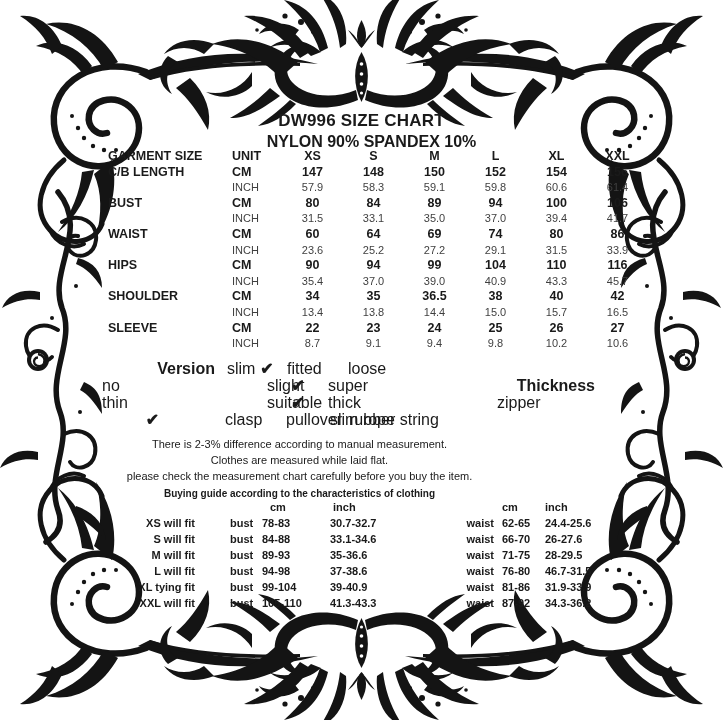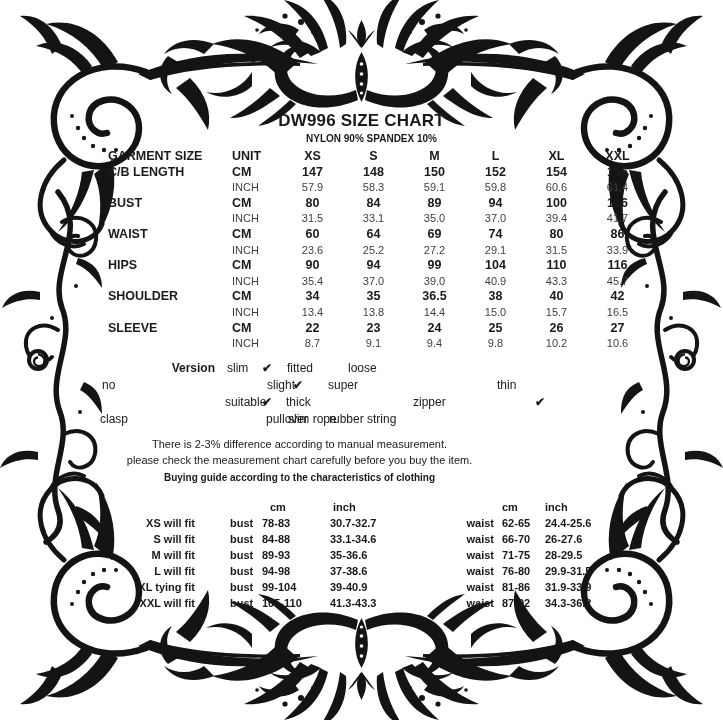--- a/index.html
+++ b/index.html
@@ -3,34 +3,34 @@
 <meta charset="utf-8">
 <style>
   html,body{margin:0;padding:0;background:#fff;}
   #page{position:relative;width:723px;height:720px;background:#fff;overflow:hidden;
         font-family:"Liberation Sans",sans-serif;color:#1a1a1a;}
   .border-art{position:absolute;left:0;top:0;z-index:0;}
   .layer{position:absolute;z-index:2;}
 
   .hdr{left:0;top:111px;width:723px;text-align:center;}
   .title{font-size:17px;font-weight:bold;letter-spacing:.2px;}
-  .subtitle{font-size:10px;font-weight:bold;margin-top:2px;padding-left:20px;}
+  .subtitle{font-size:16px;font-weight:bold;margin-top:2px;padding-left:20px;}
 
   .sg{left:108px;top:149px;display:grid;
       grid-template-columns:122px 52px repeat(6,61px);
       grid-auto-rows:15.6px;font-size:12.5px;line-height:15.6px;}
   .sg .c{white-space:nowrap;}
   .ctr{text-align:center;}
   .unit{text-align:left;padding-left:2px;}
   .b{font-weight:bold;}
   .sm{font-size:11px;font-weight:normal;color:#3f3f3f;}
 
   .attr{left:90px;top:360px;display:grid;
         grid-template-columns:125px 42px 20px 42px 20px 62px 84px 110px;
-        grid-auto-rows:17px;font-size:12px;line-height:17px;}
+        grid-auto-rows:17px;font-size:16px;line-height:17px;}
   .al{text-align:right;font-weight:bold;white-space:nowrap;}
   .ak{text-align:center;font-weight:bold;}
   .ac{white-space:nowrap;}
   .p1{padding-left:12px;} .p2{padding-left:10px;} .p3{padding-left:9px;}
   .p4{padding-left:11px;} .p5{padding-left:10px;}
 
   .notes{left:0;top:436px;width:599px;text-align:center;font-size:11px;line-height:16px;}
   .gh{font-size:10px;font-weight:bold;margin-top:2px;}
 
   .guide{left:100px;top:499px;display:grid;
@@ -264,39 +264,41 @@
     <div class="ac p5"></div>
 
     <div class="ac p1">no</div>
     <div class="ak"></div>
     <div class="ac p2">slight</div>
     <div class="ak">✔</div>
     <div class="ac p3">super</div>
     <div class="ac p4"></div>
     <div class="ac p5"></div>
 
+    <div class="al">Thickness</div>
     <div class="ac p1">thin</div>
     <div class="ak"></div>
     <div class="ac p2">suitable</div>
     <div class="ak">✔</div>
     <div class="ac p3">thick</div>
     <div class="ac p4"></div>
     <div class="ac p5"></div>
 
     <div class="ac p1">zipper</div>
     <div class="ak">✔</div>
     <div class="ac p2">clasp</div>
     <div class="ak"></div>
     <div class="ac p3">pullover</div>
     <div class="ac p4">slim rope</div>
     <div class="ac p5">rubber string</div>
   </div>
 
   <div class="layer notes">
     <div>There is 2-3% difference according to manual measurement.</div>
+    <div>Clothes are measured while laid flat.</div>
     <div>please check the measurement chart carefully before you buy the item.</div>
     <div class="gh">Buying guide according to the characteristics of clothing</div>
   </div>
 
   <div class="layer guide">
     <div></div>
       <div></div>
       <div></div>
     <div class="gc ghc">cm</div>
     <div class="gc ghi">inch</div>
@@ -331,21 +333,21 @@
     <div class="gc gp2">71-75</div>
     <div class="gc">28-29.5</div>
 
     <div class="gl">L will fit</div>
     <div></div>
     <div class="gc">bust</div>
     <div class="gc">94-98</div>
     <div class="gc">37-38.6</div>
     <div class="gwl">waist</div>
     <div class="gc gp2">76-80</div>
-    <div class="gc">29.9-31.5</div>
+    <div class="gc">46.7-31.5</div>
 
     <div class="gl">XL tying fit</div>
     <div></div>
     <div class="gc">bust</div>
     <div class="gc">99-104</div>
     <div class="gc">39-40.9</div>
     <div class="gwl">waist</div>
     <div class="gc gp2">81-86</div>
     <div class="gc">31.9-33.9</div>
 

